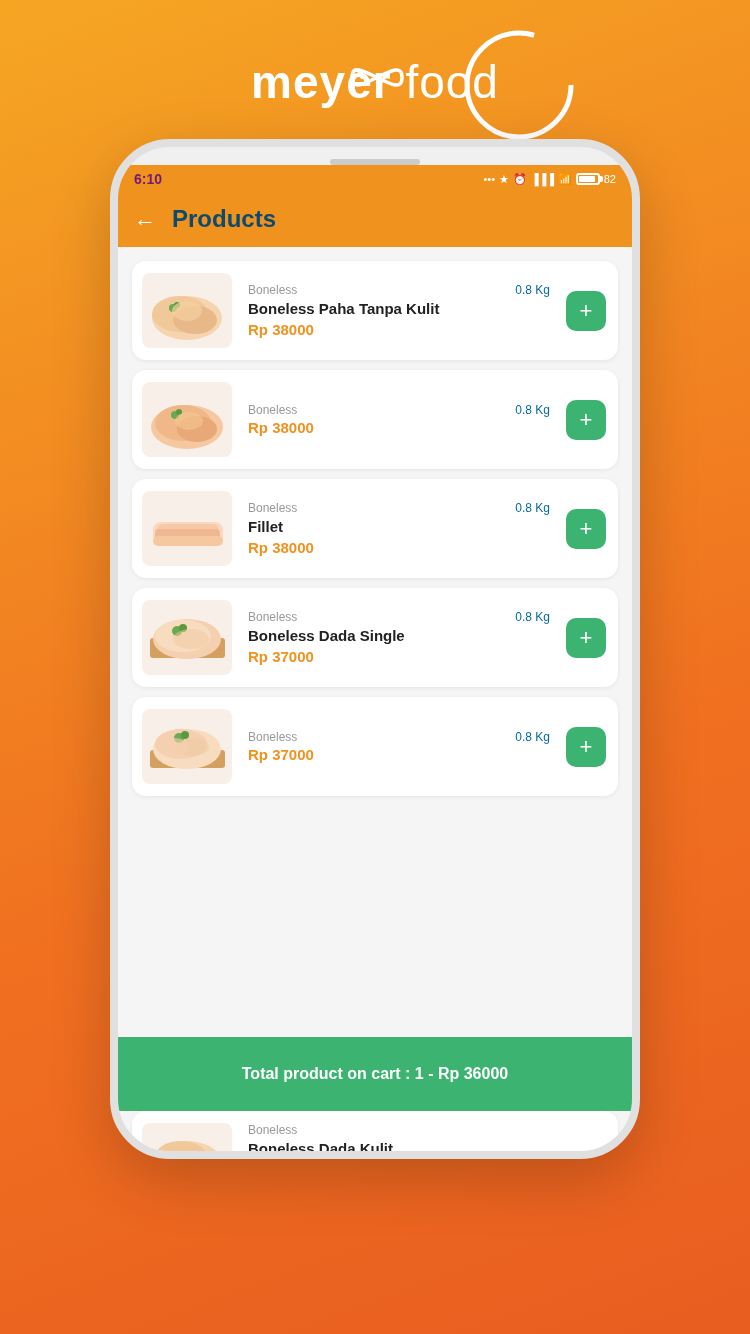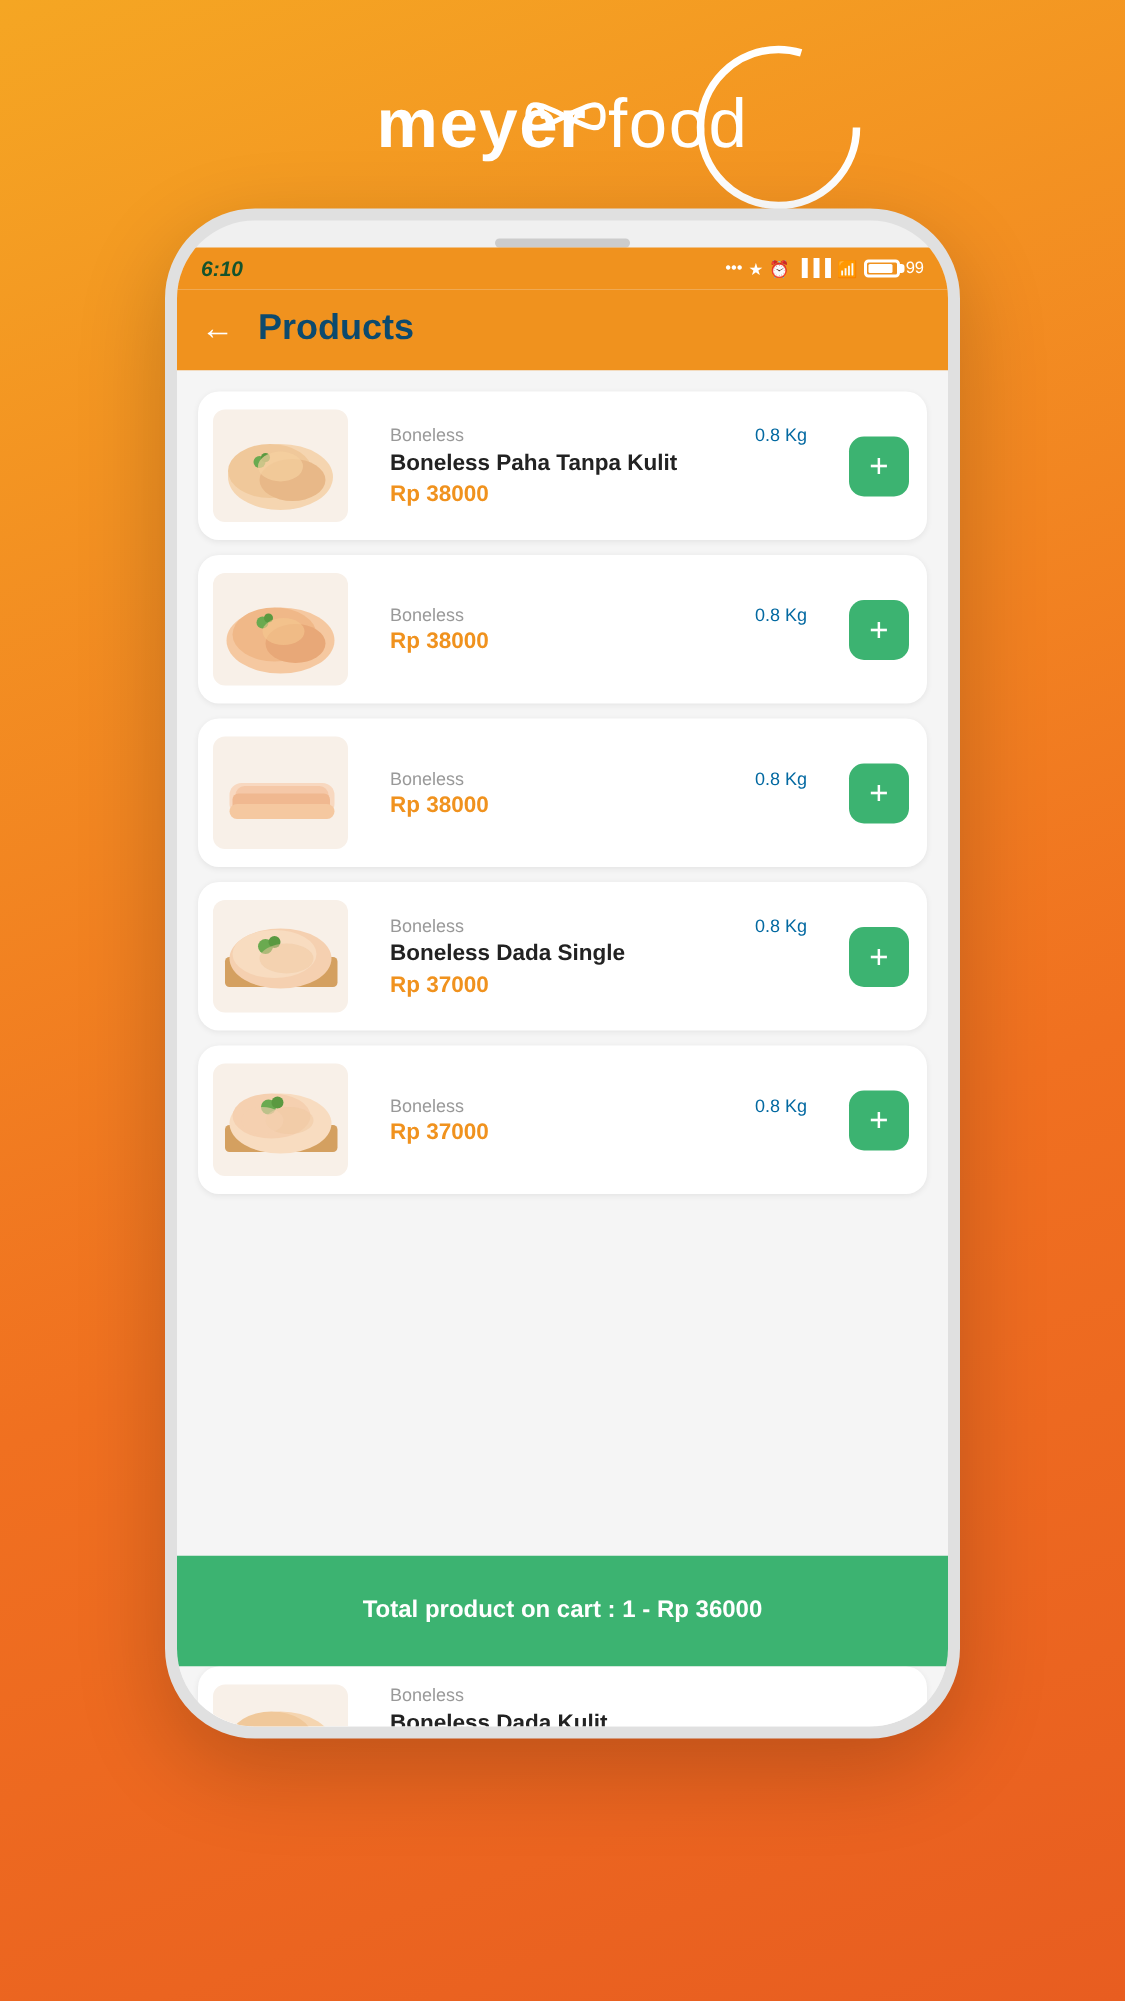--- a/index.html
+++ b/index.html
@@ -61,24 +61,23 @@
     
     .status-bar {
       background: #f0921e;
       display: flex;
       justify-content: space-between;
       align-items: center;
       padding: 6px 16px;
       flex-shrink: 0;
     }
     .status-time {
-      color: #14532d;
+      color: #701a75;
       font-size: 14px;
       font-weight: 600;
-      font-style: italic;
     }
     .status-icons {
       display: flex;
       align-items: center;
       gap: 4px;
       color: white;
       font-size: 11px;
     }
     .battery-icon {
       border: 2px solid white;
@@ -141,21 +140,21 @@
       position: relative;
     }
 
     .product-card {
       background: white;
       border-radius: 14px;
       display: flex;
       align-items: center;
       padding: 12px 12px 12px 10px;
       box-shadow: 0 1px 4px rgba(0,0,0,0.07);
-      gap: 28px;
+      gap: 16px;
       flex-shrink: 0;
     }
     .product-image {
       width: 90px;
       height: 75px;
       border-radius: 8px;
       background: #f8f0e8;
       flex-shrink: 0;
       overflow: hidden;
       display: flex;
@@ -254,21 +253,21 @@
     <span class="status-time">6:10</span>
     <div class="status-icons">
       <span>•••</span>
       <span>★</span>
       <span>⏰</span>
       <span>▐▐▐</span>
       <span>📶</span>
       <span class="battery-icon">
         <span class="battery-fill"></span>
       </span>
-      <span>99</span>
+      <span>82</span>
     </div>
   </div>
 
   <div class="app-header">
     <span class="back-btn">←</span>
     <span class="header-title">Products</span>
   </div>
 
   <div class="product-list">
 
@@ -322,20 +321,21 @@
           <rect x="12" y="30" width="62" height="18" rx="6" fill="#f5c8a8"></rect>
           <rect x="10" y="35" width="65" height="12" rx="4" fill="#f0b890"></rect>
           <rect x="8" y="42" width="70" height="10" rx="5" fill="#f5c8a0"></rect>
         </svg>
       </div>
       <div class="product-info">
         <div class="product-category-row">
           <span class="product-category">Boneless</span>
           <span class="product-weight">0.8 Kg</span>
         </div>
+        <span class="product-name">Fillet</span>
         <span class="product-price">Rp 38000</span>
       </div>
       <button class="add-btn">+</button>
     </div>
 
     <div class="product-card">
       <div class="product-image">
         <svg class="chicken-img" viewBox="0 0 85 70">
           <rect x="5" y="35" width="75" height="20" rx="3" fill="#d4a060"></rect>
           <ellipse cx="42" cy="36" rx="34" ry="20" fill="#f5d0b0"></ellipse>

